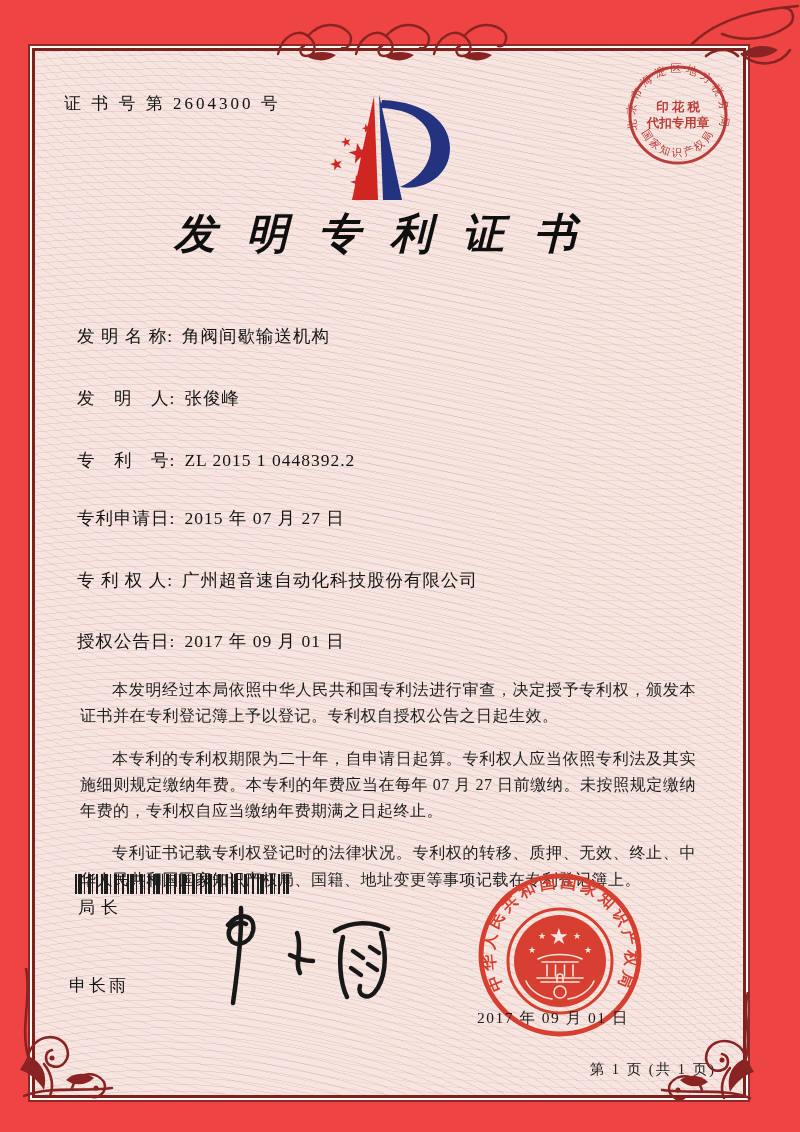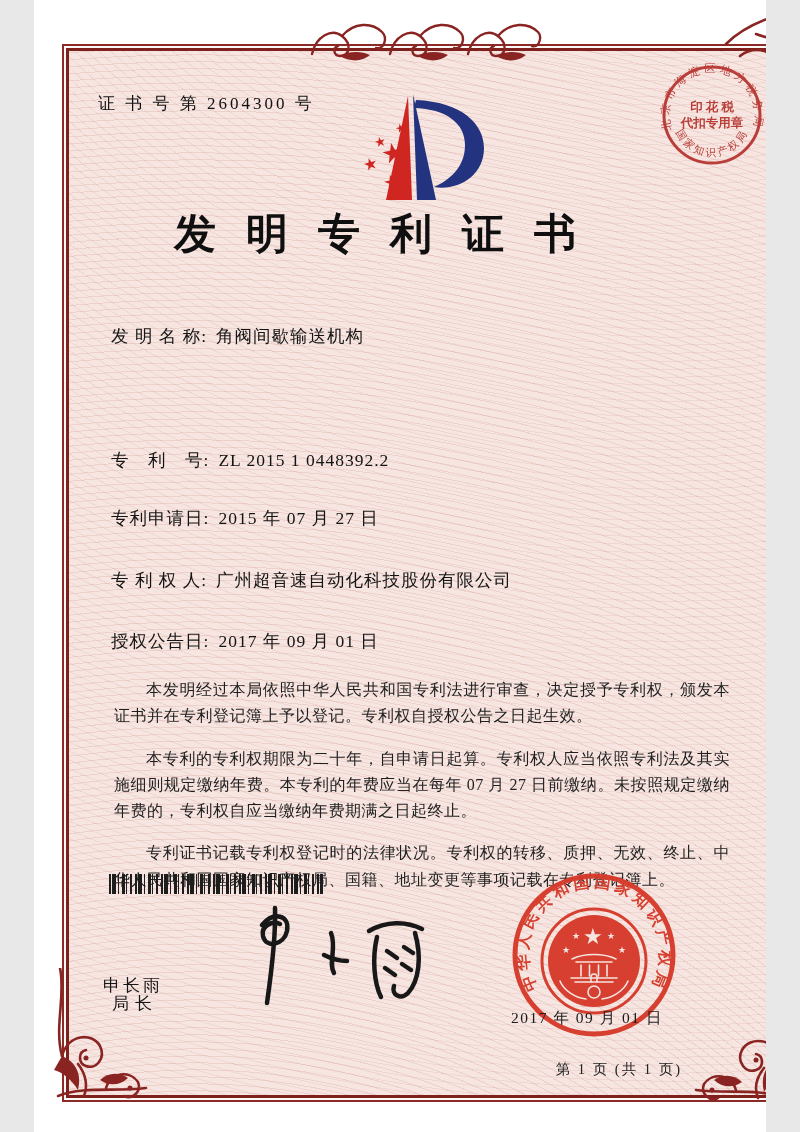--- a/index.html
+++ b/index.html
@@ -1,55 +1,55 @@
 <!DOCTYPE html>
 <html><head>
 <meta charset="utf-8">
 <style>
   html,body{margin:0;padding:0;background:#e8e8e8;}
   .page{
-    position:relative;width:732px;height:1132px;margin:0 auto;
-    background:#ffffff;overflow:hidden;
+    position:relative;width:800px;height:1132px;margin:0 auto;
+    background:#ef4444;overflow:hidden;
     font-family:"Liberation Serif","DejaVu Serif",serif;color:#1a1a1a;
   }
   .frame{
     position:absolute;left:28px;top:44px;width:718px;height:1054px;
     border:2px solid #8b2a26;background:#fbfaf7;
   }
   .frame-inner{
     position:absolute;inset:2px;border:3px solid #7e211d;
     background-color:#f6e5e0;
     background-image:
       repeating-radial-gradient(circle at 18% 160%, rgba(197,122,111,0.18) 0 1px, transparent 1px 7px),
       repeating-radial-gradient(circle at 85% -60%, rgba(197,122,111,0.13) 0 1px, transparent 1px 8px);
   }
   .cert-no{position:absolute;left:64px;top:92px;font-size:17px;letter-spacing:3px;color:#111;}
   .logo{position:absolute;left:316px;top:86px;}
   .tax-stamp{position:absolute;left:625px;top:62px;opacity:0.92;}
   .title{
     position:absolute;left:0;right:50px;top:206px;margin:0;text-align:center;
-    font-size:42px;font-weight:bold;letter-spacing:30px;text-indent:30px;color:#0f0f0f;
+    font-size:42px;font-weight:bold;letter-spacing:30px;text-indent:30px;color:#0f0f0f;font-style:italic;
   }
   .field{position:absolute;left:64px;font-size:17.5px;color:#141414;white-space:nowrap;}
   .field .lbl{letter-spacing:1px;margin-left:13px;}
   .field .val{margin-left:9px;letter-spacing:1px;margin-top:32px;}
   .f0{top:324px}.f1{top:386px}.f2{top:448px}.f3{top:506px}.f4{top:568px}.f5{top:629px}
   .legal{position:absolute;left:64px;top:661px;width:648px;font-size:16px;line-height:26.3px;color:#1f1f1f;}
   .legal p{margin:16px;text-indent:2em;text-align:justify;letter-spacing:0.5px;}
   .barcode{
     position:absolute;left:75px;top:874px;width:214px;height:20px;
     background:repeating-linear-gradient(90deg,
       #1d1d1d 0 2px,transparent 2px 3px,
       #1d1d1d 3px 7px,transparent 7px 9px,
       #1d1d1d 9px 10px,transparent 10px 13px,
       #1d1d1d 13px 16px,transparent 16px 17px,
       #1d1d1d 17px 18px,transparent 18px 21px,
       #1d1d1d 21px 23px,transparent 23px 26px);
   }
-  .director-title{position:absolute;left:78px;top:992px;font-size:17px;letter-spacing:6px;color:#161616;}
+  .director-title{position:absolute;left:78px;top:896px;font-size:17px;letter-spacing:6px;color:#161616;}
   .director-name{position:absolute;left:69px;top:974px;font-size:17px;letter-spacing:3px;color:#161616;}
   .signature{position:absolute;left:200px;top:903px;}
   .seal{position:absolute;left:476px;top:871px;opacity:0.96;}
   .seal-date{position:absolute;left:477px;top:1008px;font-size:15.5px;letter-spacing:1.5px;color:#1b1b1b;white-space:nowrap;}
   .footer{position:absolute;left:0;right:84px;top:1060px;text-align:right;font-size:14.5px;letter-spacing:2px;color:#222;}
   .orn{position:absolute;}
   .orn-top-band{left:276px;top:18px;}
   .orn-top-right{left:686px;top:0px;}
   .orn-bottom-left{left:14px;top:968px;}
   .orn-bottom-right{left:660px;top:992px;transform:scaleX(-1);}
@@ -118,20 +118,23 @@
       <textPath href="#taxBottomArc" startOffset="50%" text-anchor="middle">国家知识产权局</textPath>
     </text>
     <text x="53" y="49" font-size="12.5" font-weight="bold" fill="#b5302c" text-anchor="middle">印 花 税</text>
     <text x="53" y="65" font-size="12.5" font-weight="bold" fill="#b5302c" text-anchor="middle">代扣专用章</text>
   </svg>
 
   <h1 class="title">发明专利证书</h1>
 
   <div class="field f0">
     <span class="lbl">发 明 名 称:</span><span class="val">角阀间歇输送机构</span>
+  </div>
+  <div class="field f1">
+    <span class="lbl">发　明　人:</span><span class="val">张俊峰</span>
   </div>
   <div class="field f2">
     <span class="lbl">专　利　号:</span><span class="val">ZL 2015 1 0448392.2</span>
   </div>
   <div class="field f3">
     <span class="lbl">专利申请日:</span><span class="val">2015 年 07 月 27 日</span>
   </div>
   <div class="field f4">
     <span class="lbl">专 利 权 人:</span><span class="val">广州超音速自动化科技股份有限公司</span>
   </div>

